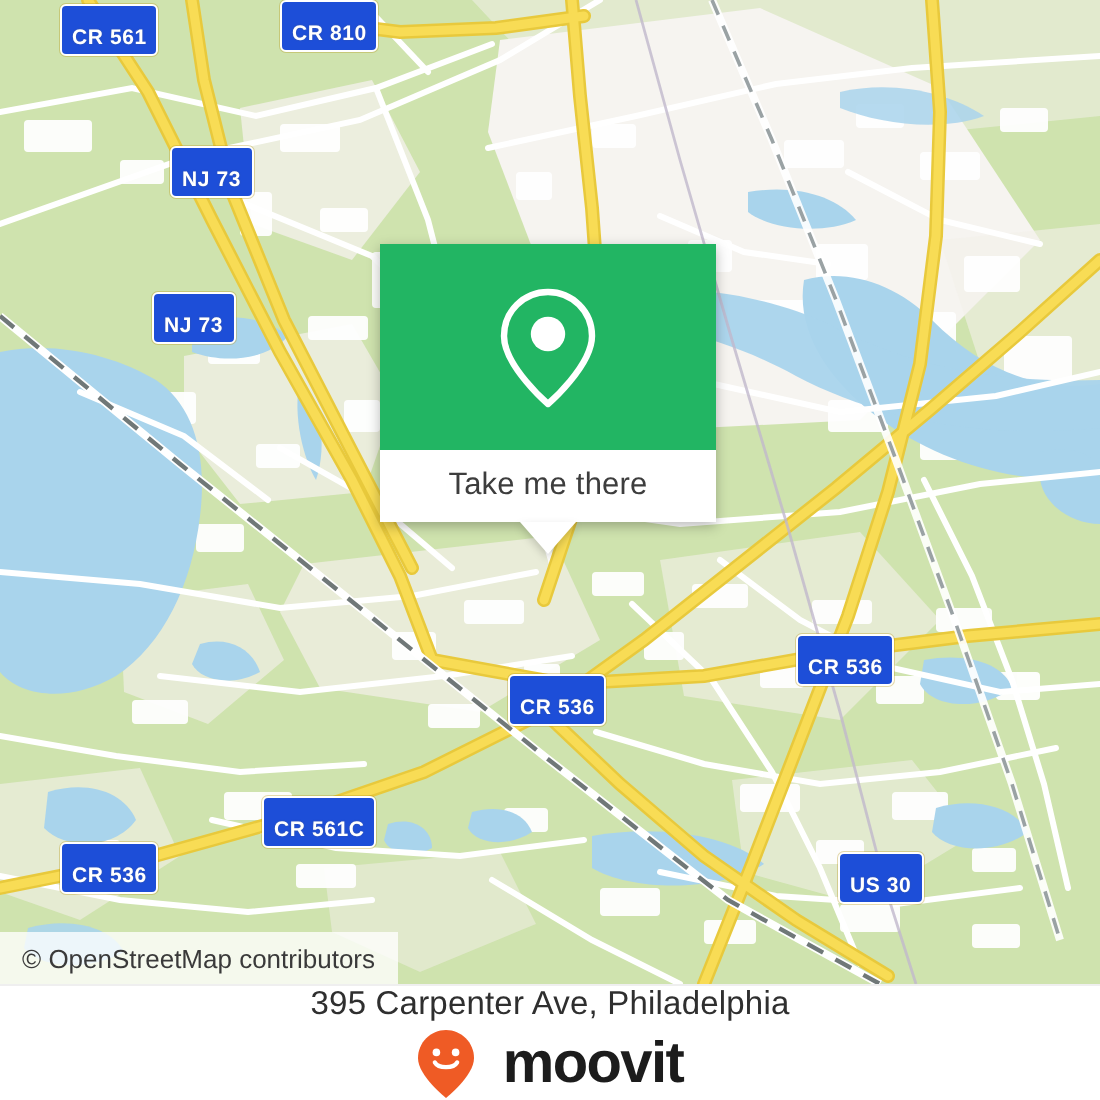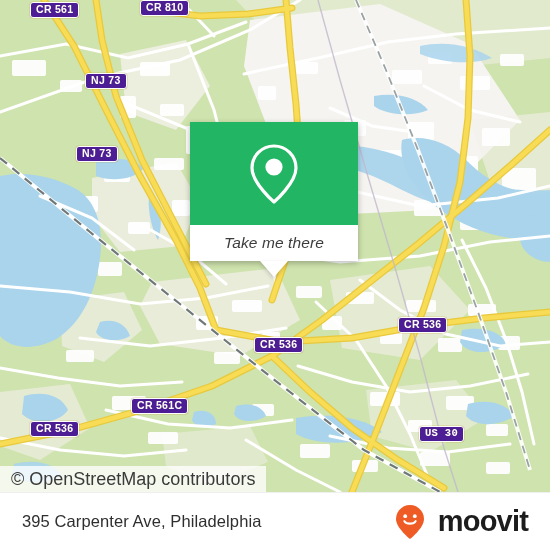--- a/index.html
+++ b/index.html
@@ -27,28 +27,28 @@
     width: 550px;
     height: 492px;
     background: #cfe3ae;
     overflow: hidden;
   }
   #map svg { display: block; }
 
   
   .shield {
     position: absolute;
-    background: #4c1d95;
+    background: #1d4ed8;
     border: 1.5px solid #ffffff;
     border-radius: 3px;
     color: #ffffff;
     font-size: 10.5px;
     font-weight: bold;
     letter-spacing: 0.3px;
-    padding: 0 5px 2px 5px;
+    padding: 10px 5px 2px 5px;
     line-height: 12px;
     white-space: nowrap;
     text-shadow: 0 0 1px rgba(150,120,0,0.25);
     box-shadow: 0 0 0 0.5px rgba(180,150,20,0.35);
   }
 
   
   #popup {
     position: absolute;
     left: 190px;
@@ -65,21 +65,20 @@
   }
   #popup-btn {
     height: 36px;
     background: #ffffff;
     color: #3d3d3d;
     font-size: 15.5px;
     display: flex;
     align-items: center;
     justify-content: center;
     letter-spacing: 0.1px;
-    font-style: italic;
   }
   #popup-tail {
     position: absolute;
     left: 70px;
     top: 139px;
     width: 0; height: 0;
     border-left: 14px solid transparent;
     border-right: 14px solid transparent;
     border-top: 16px solid #ffffff;
     filter: drop-shadow(0 2px 2px rgba(0,0,0,0.18));
@@ -88,39 +87,40 @@
   
   #attrib {
     position: absolute;
     left: 0;
     top: 466px;
     height: 26px;
     background: rgba(255,255,255,0.78);
     display: flex;
     align-items: center;
     padding: 0 11px 0 11px;
-    font-size: 18px;
+    font-size: 13px;
     color: #3a3a3a;
     white-space: nowrap;
   }
 
   
   #footer {
     position: absolute;
     left: 0;
     top: 492px;
     width: 550px;
     height: 58px;
     background: #ffffff;
     display: flex;
     align-items: center;
     justify-content: space-between;
     padding: 0 22px 0 22px;
     box-sizing: border-box;
     border-top: 1px solid #efefef;
+    flex-direction: column;
   }
   #addr {
     font-size: 16.5px;
     color: #2f2f2f;
     letter-spacing: 0.1px;
   }
   #brand {
     display: flex;
     align-items: center;
     gap: 13px;
@@ -317,21 +317,21 @@
     </svg>
 
     <div class="shield" style="left:30px;  top:2px;">CR 561</div>
     <div class="shield" style="left:140px; top:0px;">CR 810</div>
     <div class="shield" style="left:85px;  top:73px;">NJ 73</div>
     <div class="shield" style="left:76px;  top:146px;">NJ 73</div>
     <div class="shield" style="left:398px; top:317px;">CR 536</div>
     <div class="shield" style="left:254px; top:337px;">CR 536</div>
     <div class="shield" style="left:131px; top:398px;text-align:right;">CR 561C</div>
     <div class="shield" style="left:30px;  top:421px;">CR 536</div>
-    <div class="shield" style="left:419px; top:426px;font-family:Liberation Mono, monospace;">US 30</div>
+    <div class="shield" style="left:419px; top:426px;">US 30</div>
 
     <div id="popup">
       <div id="popup-head">
         <svg width="54" height="64" viewBox="0 0 54 64">
           <path d="M27,4 C14.8,4 5,13.8 5,26 C5,41 27,60 27,60 C27,60 49,41 49,26 C49,13.8 39.2,4 27,4 Z" fill="none" stroke="#ffffff" stroke-width="3.2" stroke-linejoin="round"></path>
           <circle cx="27" cy="25" r="8.6" fill="#ffffff"></circle>
         </svg>
       </div>
       <div id="popup-btn">Take me there</div>
       <div id="popup-tail"></div>

